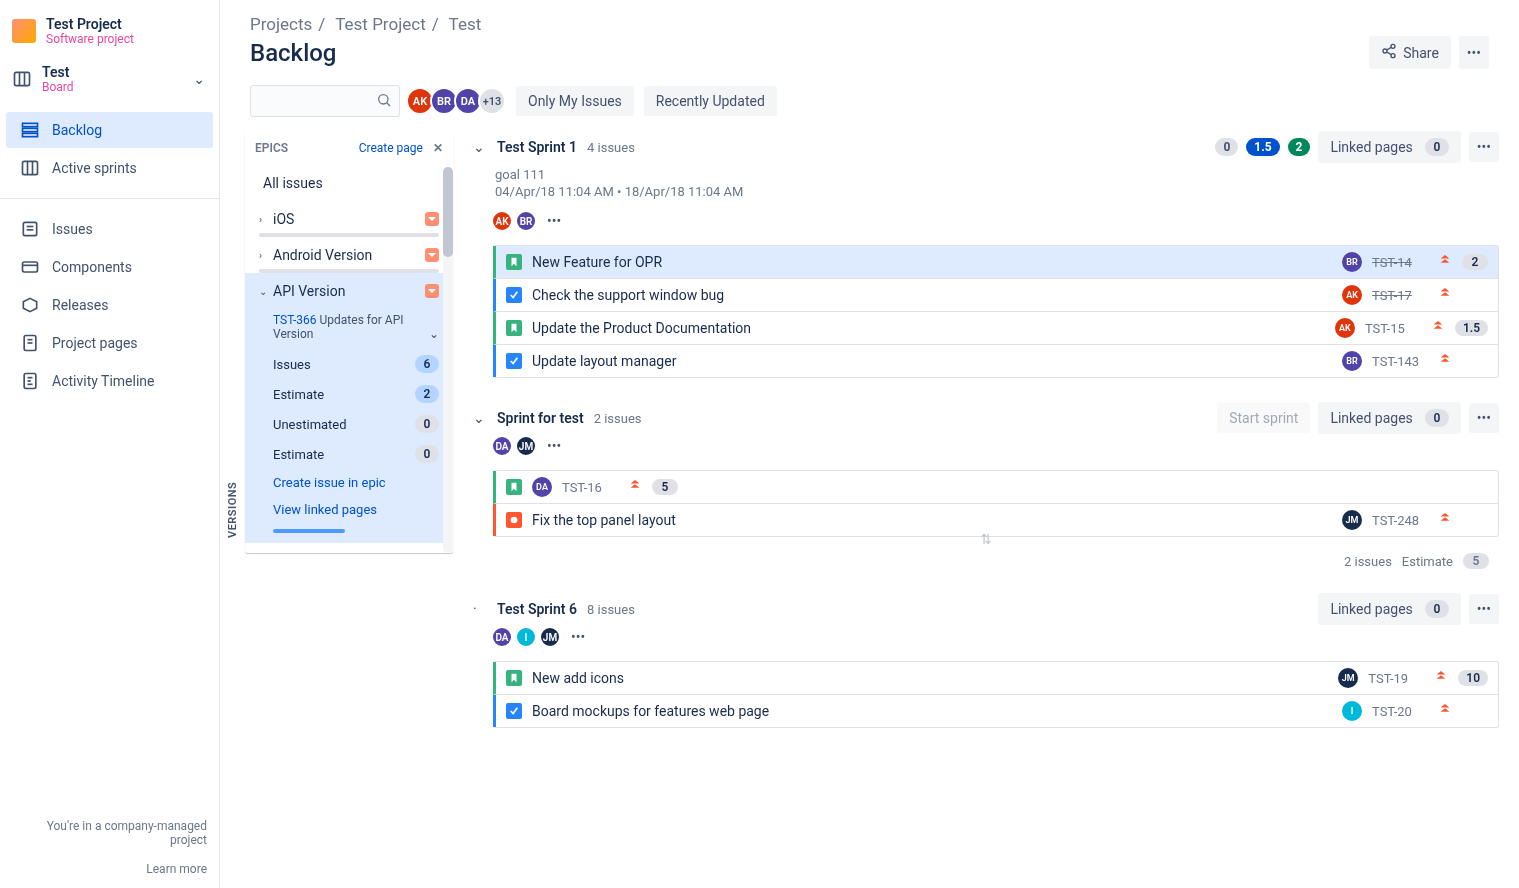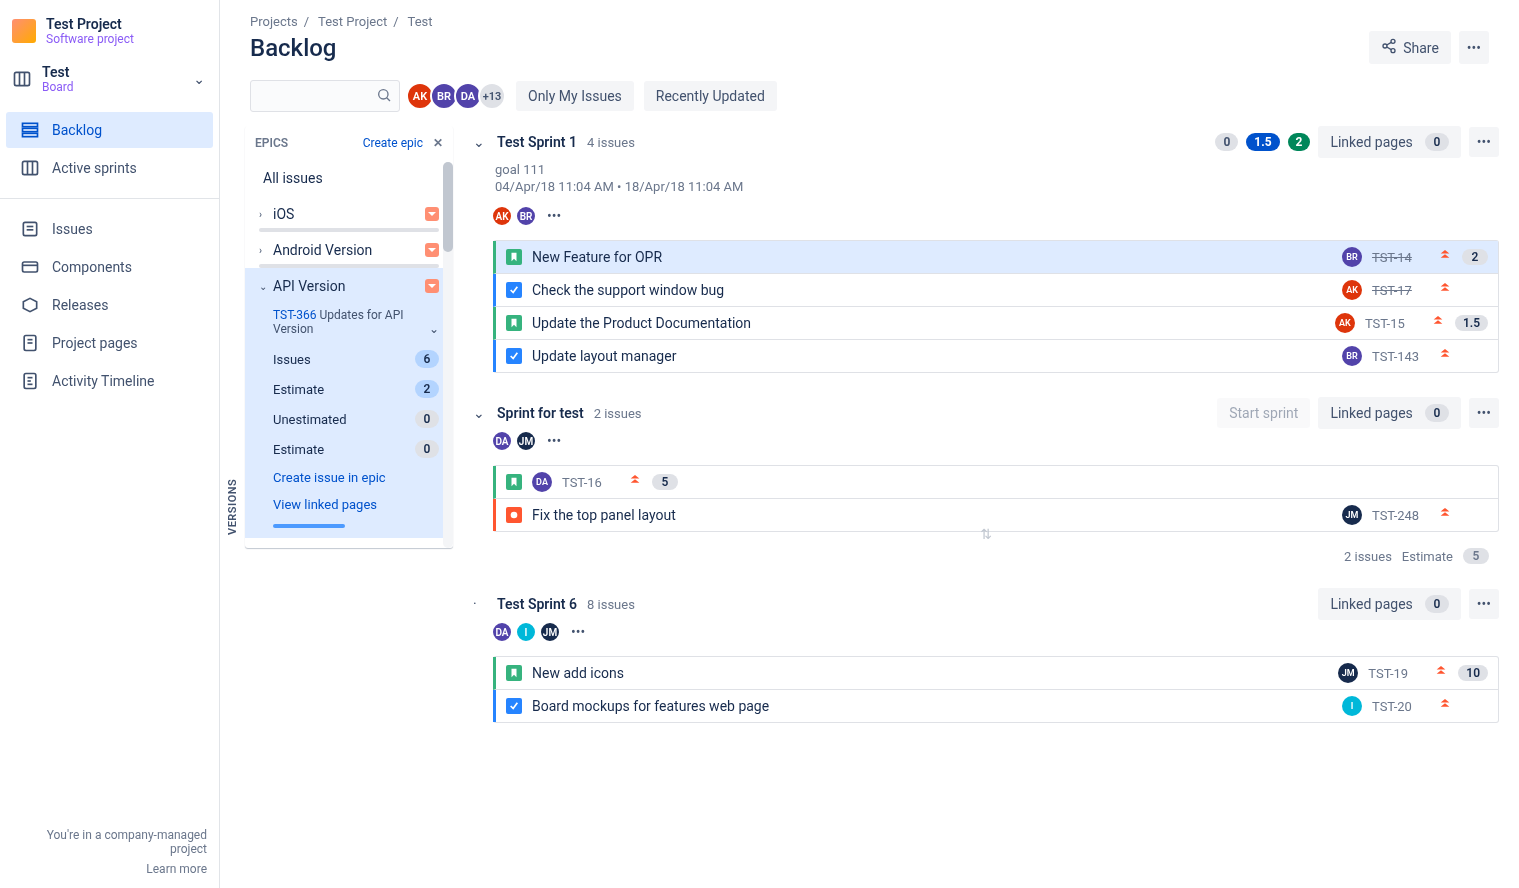--- a/index.html
+++ b/index.html
@@ -3,36 +3,36 @@
 <meta charset="utf-8">
 <style>
 * { margin: 0; padding: 0; box-sizing: border-box; font-family: -apple-system, BlinkMacSystemFont, "Segoe UI", Roboto, sans-serif; }
 body { display: flex; height: 888px; width: 1519px; background: #fff; color: #172B4D; font-size: 14px; overflow: hidden; }
 
 
 .sidebar { width: 220px; border-right: 1px solid #e1e4e8; display: flex; flex-direction: column; }
 .sb-header { padding: 16px 12px 8px; display: flex; align-items: center; gap: 10px; }
 .sb-logo { width: 24px; height: 24px; border-radius: 3px; background: linear-gradient(135deg,#FF8F73,#FFAB00); }
 .sb-title { font-weight: 600; font-size: 14px; }
-.sb-sub { font-size: 12px; color: #8b5cf6; }
+.sb-sub { font-size: 12px; color: #ec4899; }
 .sb-board { padding: 10px 12px; display: flex; align-items: center; gap: 10px; position: relative; }
 .sb-board .chev { position: absolute; right: 14px; color: #42526E; }
 .sb-ico { width: 20px; height: 20px; display: inline-flex; align-items: center; justify-content: center; color: #42526E; }
 .sb-ico svg { width: 20px; height: 20px; stroke: currentColor; fill: none; stroke-width: 2; }
 .sb-nav { padding: 6px 0; }
 .sb-item { display: flex; align-items: center; gap: 12px; padding: 8px 14px; color: #42526E; cursor: pointer; border-radius: 3px; margin: 2px 6px; }
 .sb-item.active { background: #DEEBFF; color: #0052CC; }
 .sb-item.active .sb-ico { color: #0052CC; }
 .sb-div { height: 1px; background: #e1e4e8; margin: 4px 0; }
 .sb-foot { margin-top: auto; text-align: right; padding: 12px; font-size: 12px; color: #6B778C; }
-.sb-foot a { color: #6B778C; display: block; margin-top: 6px; }
+.sb-foot a { color: #6B778C; display: block; margin-top: 15px; }
 
 
 .main { flex: 1; display: flex; flex-direction: column; overflow: hidden; }
-.crumbs { padding: 14px 30px 2px; font-size: 13px; color: #6B778C; }
+.crumbs { padding: 14px 30px 2px; font-size: 17px; color: #6B778C; }
 .crumbs span { cursor: pointer; }
 .crumbs .sep { margin: 0 6px; }
 .page-head { display: flex; align-items: center; padding: 0 30px 12px; }
 .page-title { font-size: 24px; font-weight: 500; flex: 1; }
 .btn { background: #F4F5F7; border: none; border-radius: 3px; padding: 7px 12px; font-size: 14px; color: #42526E; cursor: pointer; display: inline-flex; align-items: center; gap: 6px; }
 .btn.icon-only { padding: 7px 8px; }
 .head-btns { display: flex; gap: 8px; }
 
 .toolbar { display: flex; align-items: center; gap: 10px; padding: 4px 30px 14px; }
 .search { position: relative; }
@@ -254,21 +254,21 @@
     <button class="btn">Only My Issues</button>
     <button class="btn">Recently Updated</button>
   </div>
 
   <div class="content-wrap">
     <div class="versions-tab">VERSIONS</div>
 
     <div class="epics-panel">
       <div class="epics-head">
         <span>EPICS</span>
-        <span class="link">Create epic</span>
+        <span class="link">Create page</span>
         <span class="close">✕</span>
       </div>
       <div class="epics-body">
         <div class="ep-all">All issues</div>
         <div id="epic-rows">
     <div class="ep-row">
       <span class="chev">›</span>
       <span class="lbl">iOS</span>
       <span class="ep-badge">
                 <svg viewBox="0 0 8 8">

